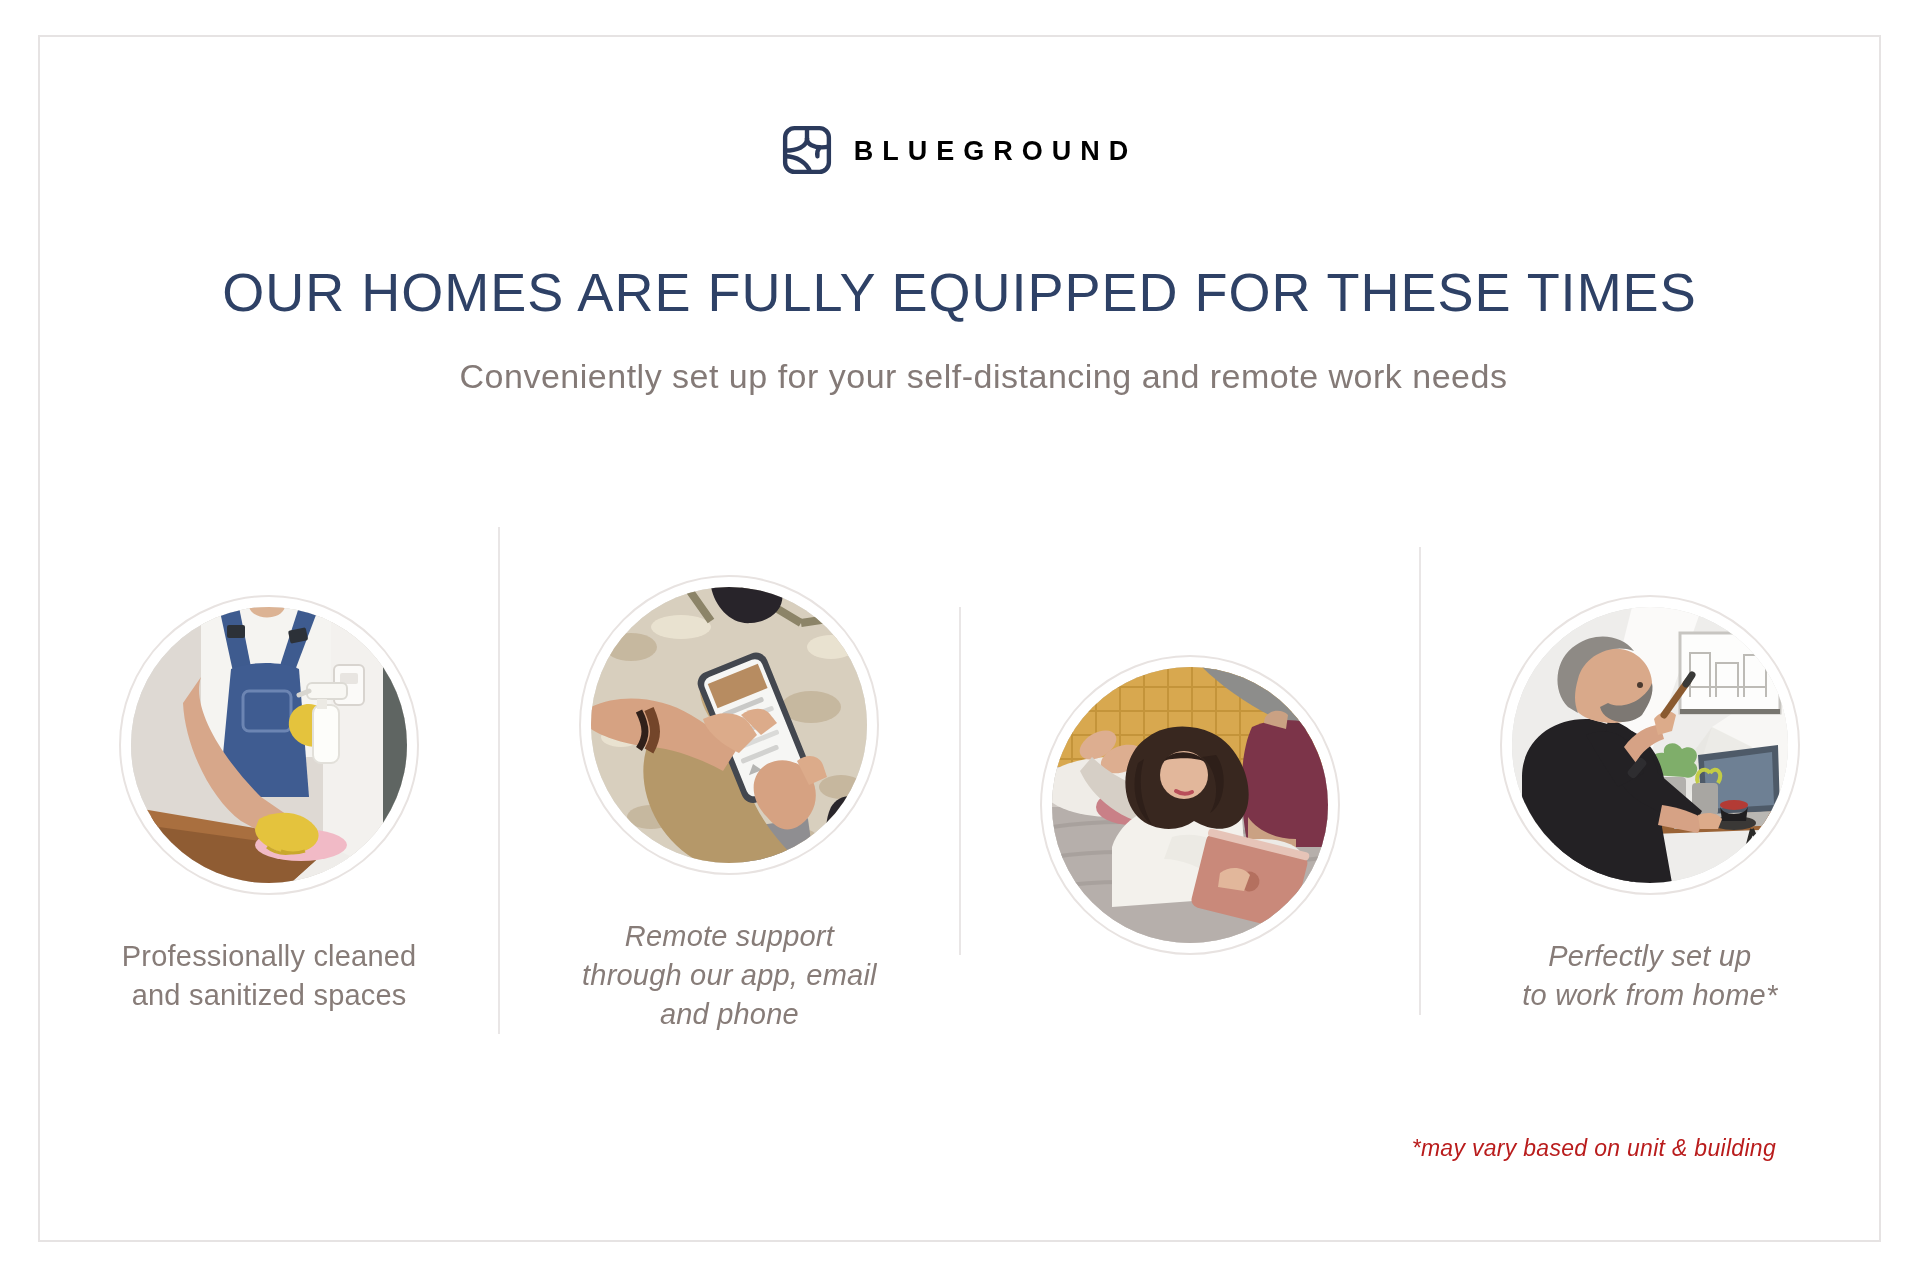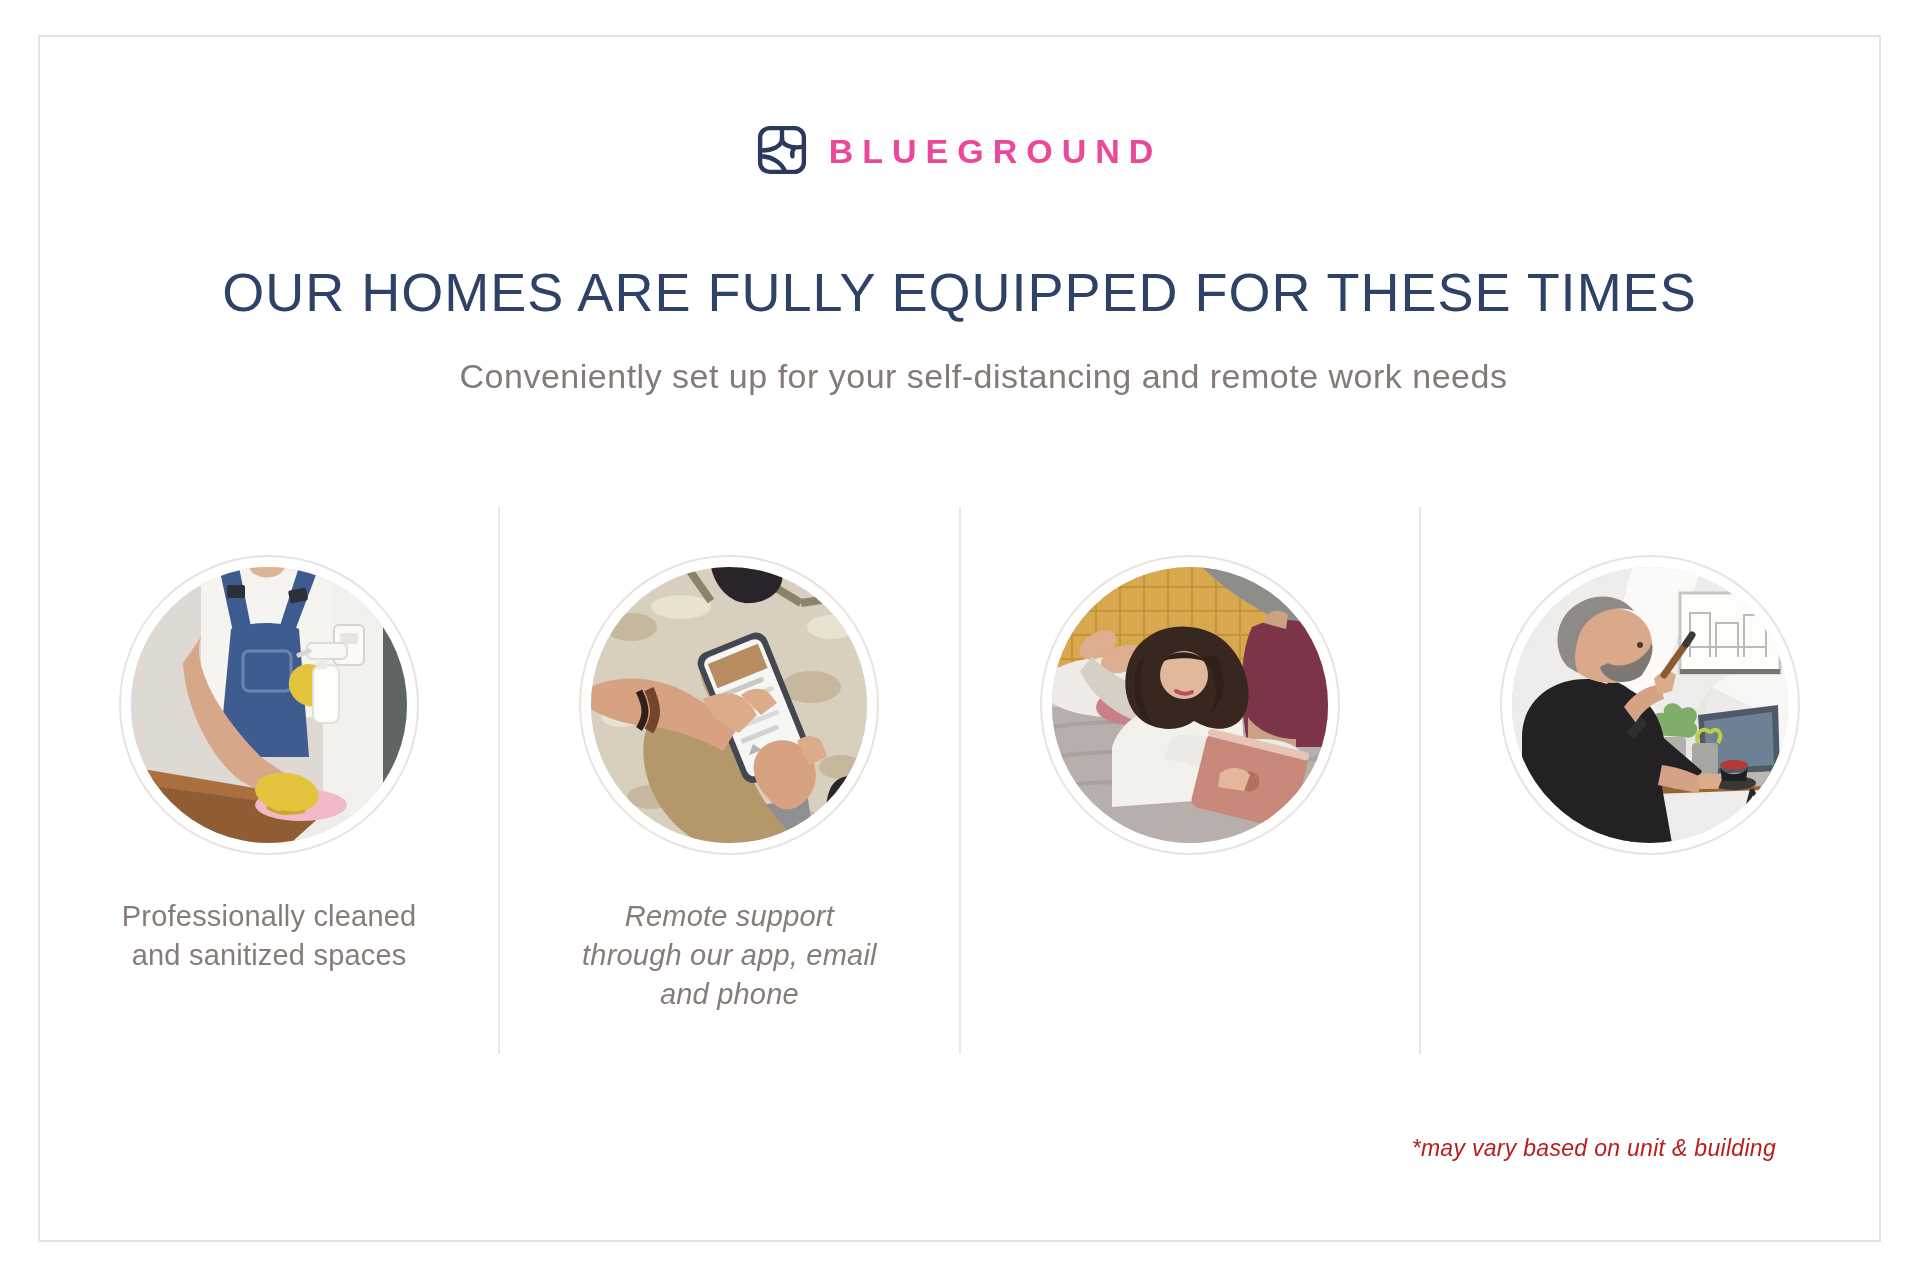--- a/index.html
+++ b/index.html
@@ -11,38 +11,39 @@
     position:absolute; left:38px; top:35px; width:1843px; height:1207px;
     background:#ffffff; border:2px solid #e6e3e3;
   }
 
   .logo-row {
     position:absolute; top:88px; left:0; width:100%;
     display:flex; justify-content:center; align-items:center; gap:22px;
   }
   .logo-mark { width:50px; height:50px; display:block; }
   .brand-text {
-    font-size:34px; font-weight:bold; letter-spacing:9px; color:#ec4899;
+    font-size:27px; font-weight:bold; letter-spacing:9px; color:#000000;
     transform:translateY(1px);
   }
 
   .headline {
     position:absolute; top:222px; left:0; width:100%;
     text-align:center; font-size:54px; font-weight:normal; letter-spacing:1px;
     color:#2e4166; line-height:66px; white-space:nowrap;
   }
   .subhead {
     position:absolute; top:316px; left:0; width:100%;
     text-align:center; font-size:34px; font-weight:300; letter-spacing:0.5px;
     color:#847a77; line-height:46px;padding-left:48px;
   }
 
   .features {
     position:absolute; top:470px; left:0; width:100%; height:547px;
     display:flex;
+    align-items:center;
   }
   .feature-col {
     flex:1 1 0; display:flex; flex-direction:column; align-items:center;
   }
   .feature-col + .feature-col { border-left:2px solid #e9e6e6;font-style:italic; }
 
   .photo-ring {
     margin-top:48px; width:300px; height:300px; border-radius:50%;
     border:2px solid #e8e3e1; background:#ffffff; padding:10px; flex:0 0 auto;
   }
@@ -285,20 +286,22 @@
               <path d="M174 77 L180 68" stroke="#3a3a38" stroke-width="7" stroke-linecap="round"></path>
               <rect x="120" y="150" width="10" height="22" rx="4" fill="#2e2d30" transform="rotate(40 125 161)"></rect>
 
               <path d="M60 96 C54 64 78 38 108 42 C128 44 142 62 140 82 C138 102 122 116 102 116 C84 116 64 110 60 96 Z" fill="#d9a98a"></path>
               <path d="M56 100 C40 84 42 52 64 38 C84 24 110 28 122 44 C100 36 72 48 66 72 C62 86 62 96 66 106 Z" fill="#8e8a85"></path>
               <path d="M88 100 C92 116 116 120 130 108 C138 96 142 86 140 76 C134 92 112 104 96 96 Z" fill="#7d7873"></path>
               <circle cx="128" cy="78" r="3" fill="#4a3a30"></circle>
             </svg>
           </div>
         </div>
+        <div class="caption">Perfectly set up
+to work from home*</div>
       </div>
 
     </div>
 
     <div class="footnote">*may vary based on unit &amp; building</div>
 
   </div>
 </div>
 
 </body></html>

